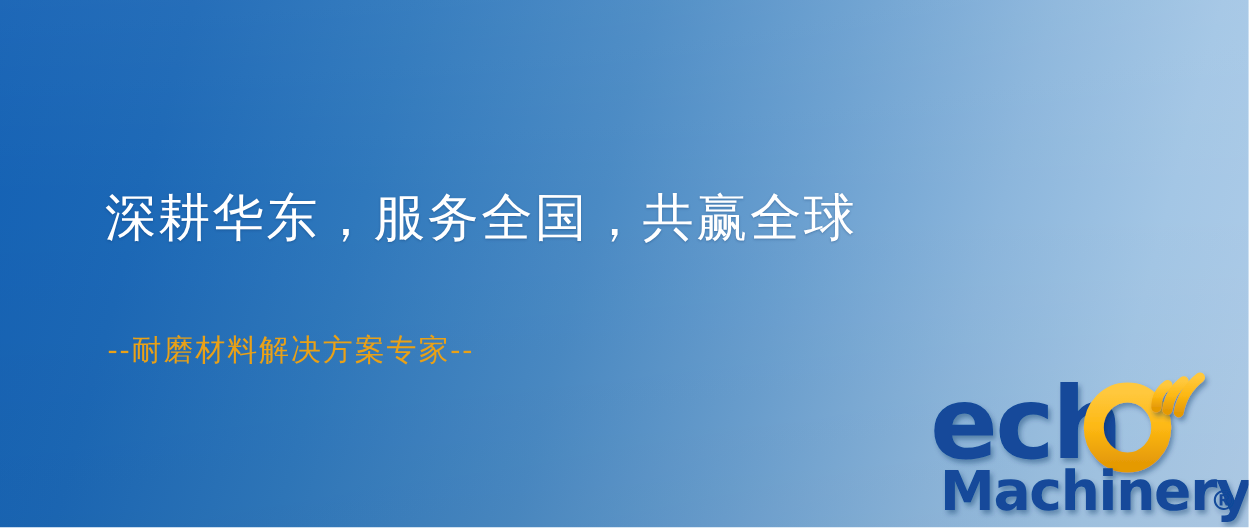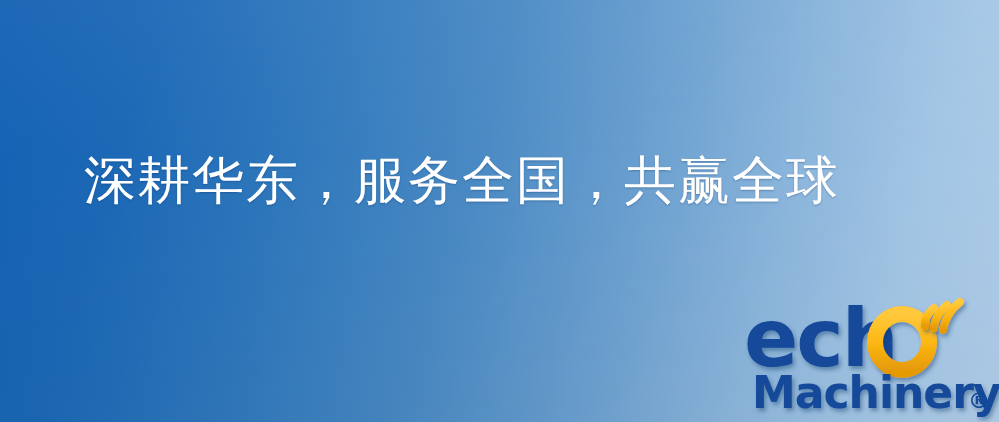--- a/index.html
+++ b/index.html
@@ -39,21 +39,21 @@
        rgba(255,255,255,0.0) 38%,
        rgba(0,0,0,0.030) 100%);
     pointer-events: none;
   }
 
   .headline {
     position: absolute;
     left: 84px;
     top: 152px;
     font-family: "DejaVu Serif", "Liberation Serif", serif;
-    font-size: 52px;
+    font-size: 41px;
     line-height: 1.08;
     color: #ffffff;
     letter-spacing: 2px;
     white-space: nowrap;
     text-shadow: 0 1px 2px rgba(0,40,90,0.30);
     z-index: 3;
   }
 
   .subtitle {
     position: absolute;
@@ -89,20 +89,21 @@
     fill: #12499a;
   }
 </style>
 </head>
 <body>
 
 <div class="banner">
 
   <div class="headline">深耕华东，服务全国，共赢全球</div>
 
+  <div class="subtitle">--耐磨材料解决方案专家--</div>
 
   <div class="logo">
     <svg viewBox="0 0 255 126" xmlns="http://www.w3.org/2000/svg">
       <defs>
         <linearGradient id="blueBevel" x1="0" y1="0" x2="0" y2="1">
           <stop offset="0%" stop-color="#2b63ad"></stop>
           <stop offset="45%" stop-color="#14519f"></stop>
           <stop offset="100%" stop-color="#0d3c83"></stop>
         </linearGradient>
         <linearGradient id="goldBevel" x1="0" y1="0" x2="0" y2="1">

